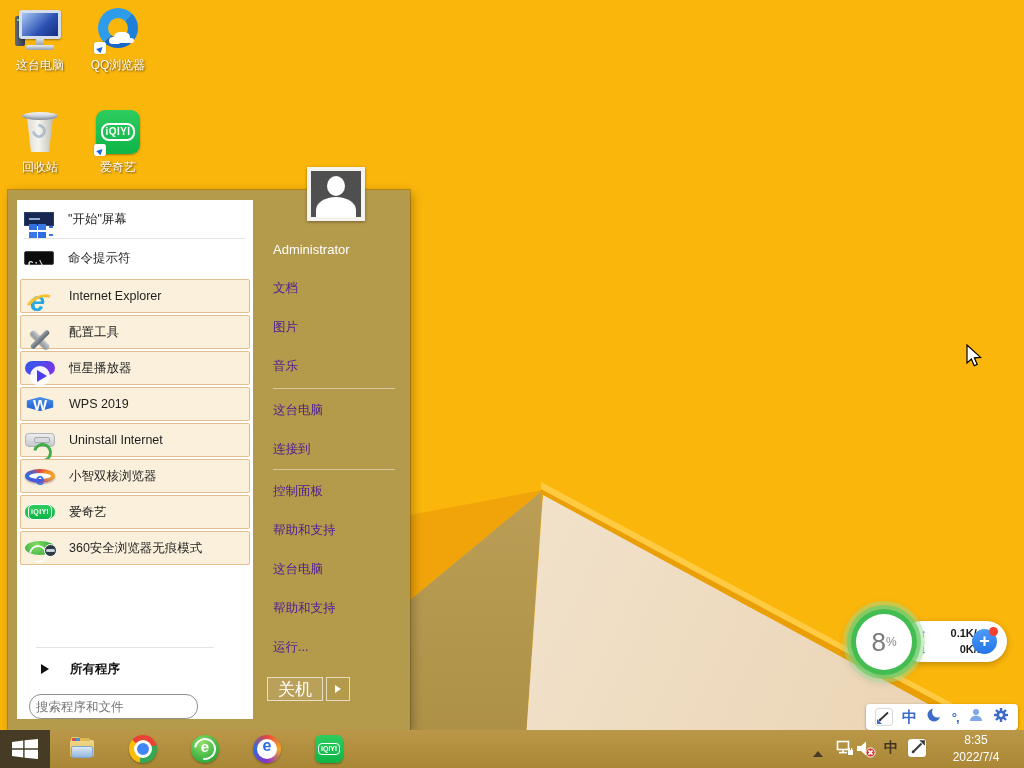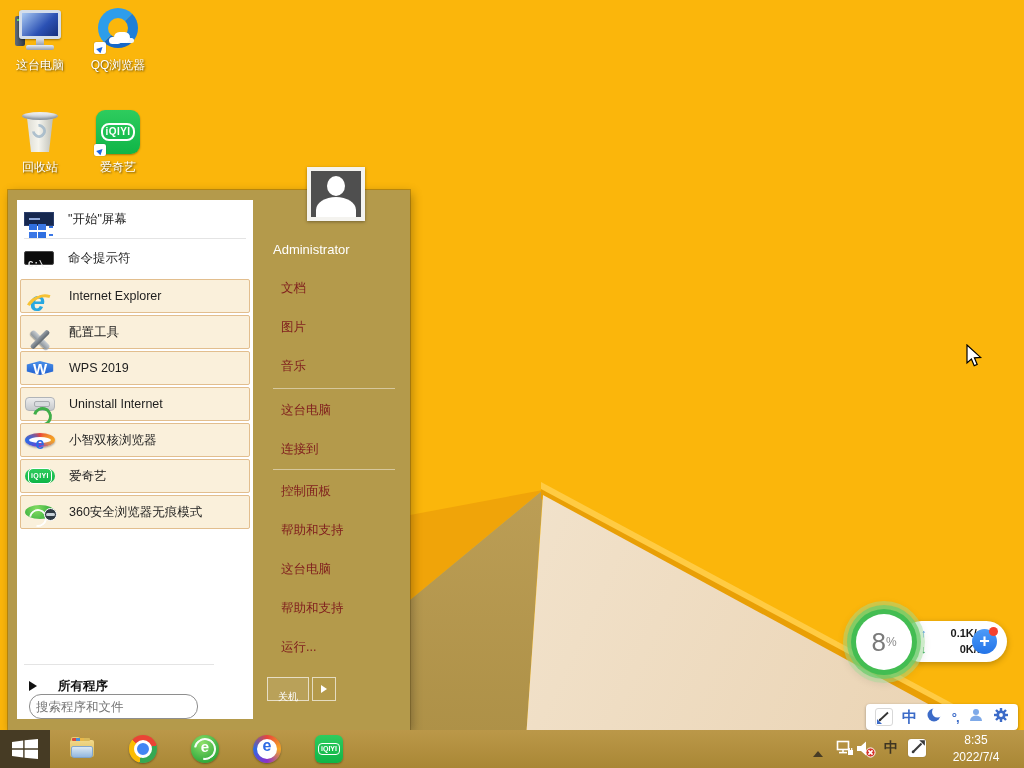--- a/index.html
+++ b/index.html
@@ -179,46 +179,46 @@
 
   .ic-iqiyi { border-radius:7px; background:linear-gradient(#2ECC5E,#0FB547); display:flex; align-items:center; justify-content:center;}
 
   .ic-360 { border-radius:50%; background:radial-gradient(circle at 38% 30%,#86DD62,#2FA93C 78%); }
   .ic-360 .swirl { position:absolute; left:4px; top:4px; width:18px; height:18px; border:2.5px solid rgba(255,255,255,.95);
     border-left-color:transparent; border-radius:50%; transform:rotate(-35deg); }
   .ic-360 .ninja { position:absolute; right:-2px; bottom:-2px; width:13px; height:13px; border-radius:50%;
     background:#2F3A45; border:1px solid #fff; }
   .ic-360 .ninja::after { content:""; position:absolute; left:1px; top:4px; width:9px; height:3px; background:#C8D2DA; border-radius:2px;}
 
-  .allprog { position:absolute; left:0; top:464px; width:204px; }
+  .allprog { position:absolute; left:0; top:447px; width:204px;padding-left:12px; }
   .allprog .sep { height:1px; margin:0 7px 8px; background:#E4E4E4; }
   .allprog-row { display:flex; align-items:center; height:26px; padding-left:12px; cursor:default;}
   .allprog-tri { width:0; height:0; border:5px solid transparent; border-left:8px solid #111; }
   .allprog-label { margin-left:16px; font-size:12.5px; font-weight:bold; color:#111; }
 
   .search-wrap { position:absolute; left:12px; top:494px; width:169px; height:25px; background:#fff;
     border:1px solid #8E8E8E; border-radius:12px; display:flex; align-items:center; }
   .search-wrap input { flex:1; border:none; outline:none; font-size:12.5px; color:#333; padding:0 6px;
     font-family:"Liberation Sans","DejaVu Sans",sans-serif; background:transparent;}
   .search-wrap input::placeholder { color:#767676; }
   .search-mag { margin-right:7px; }
 
   .menu-right { position:absolute; left:245px; top:0; width:157px; height:540px; }
   .avatar { position:absolute; left:54px; top:-23px; width:58px; height:54px; background:#4F4F4F;
     border:4px solid #F4F3EF; box-shadow:0 1px 3px rgba(0,0,0,.35); overflow:hidden; }
   .av-head { position:absolute; left:16px; top:5px; width:18px; height:20px; border-radius:50%; background:#fff; }
   .av-body { position:absolute; left:5px; top:26px; width:40px; height:26px; border-radius:50% 50% 0 0; background:#fff; }
 
   .mr-user { position:absolute; left:20px; top:52px; font-size:13px; color:#fff; }
-  .mr-item { position:absolute; left:28px; width:125px; height:26px; line-height:26px; font-size:12.5px; color:#7f1d1d; cursor:default;}
+  .mr-item { position:absolute; left:20px; width:125px; height:26px; line-height:26px; font-size:12.5px; color:#4c1d95; cursor:default;}
   .mr-sep { position:absolute; left:20px; width:122px; height:1px; background:rgba(255,255,255,.45); }
 
   .shutdown { position:absolute; left:14px; top:487px; display:flex; }
-  .shut-btn { height:24px; padding:8px 10px; background:rgba(255,255,255,.08); border:1px solid rgba(255,255,255,.65);
-    color:#fff; font-size:10px; line-height:22px; cursor:default;}
+  .shut-btn { height:24px; padding:1px 10px; background:rgba(255,255,255,.08); border:1px solid rgba(255,255,255,.65);
+    color:#fff; font-size:17px; line-height:22px; cursor:default;}
   .shut-arr { width:24px; height:24px; margin-left:3px; border:1px solid rgba(255,255,255,.65);
     display:flex; align-items:center; justify-content:center; cursor:default;}
   .shut-tri { width:0; height:0; border:4px solid transparent; border-left:6px solid #fff; margin-left:3px;}
 
   .dlabel, .sm-label, .mr-item, .clock { user-select:none; }
 </style>
 </head>
 <body>
 
 <div id="screen">
@@ -349,20 +349,24 @@
           </span>
         <span class="sm-label">Internet Explorer</span>
       </div>
 
 
       <div class="sm-item hl">
         <span class="ic ic-tools"></span>
         <span class="sm-label">配置工具</span>
       </div>
 
+      <div class="sm-item hl">
+        <span class="ic ic-star"></span>
+        <span class="sm-label">恒星播放器</span>
+      </div>
 
       <div class="sm-item hl">
         <span class="ic ic-wps">
             <b>W</b>
           </span>
         <span class="sm-label">WPS 2019</span>
       </div>
 
       <div class="sm-item hl">
         <span class="ic ic-kms"></span>

